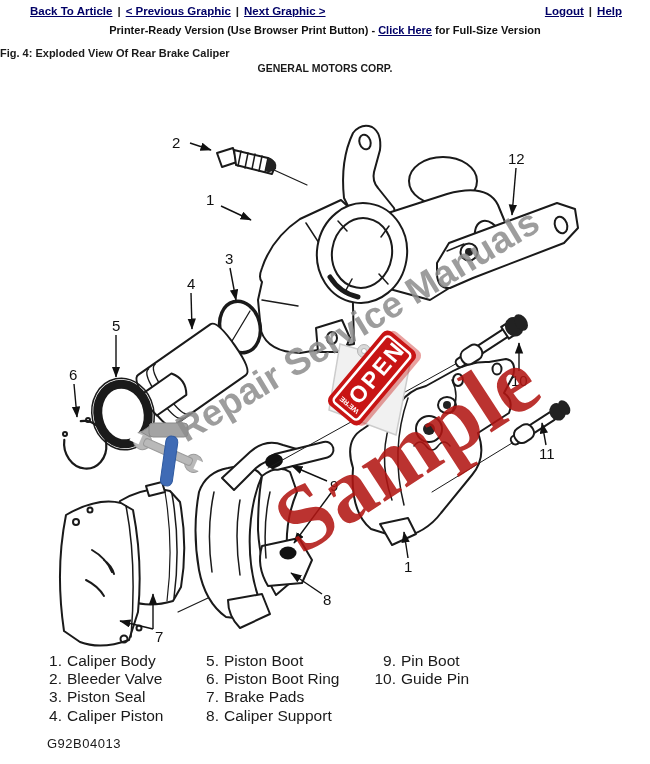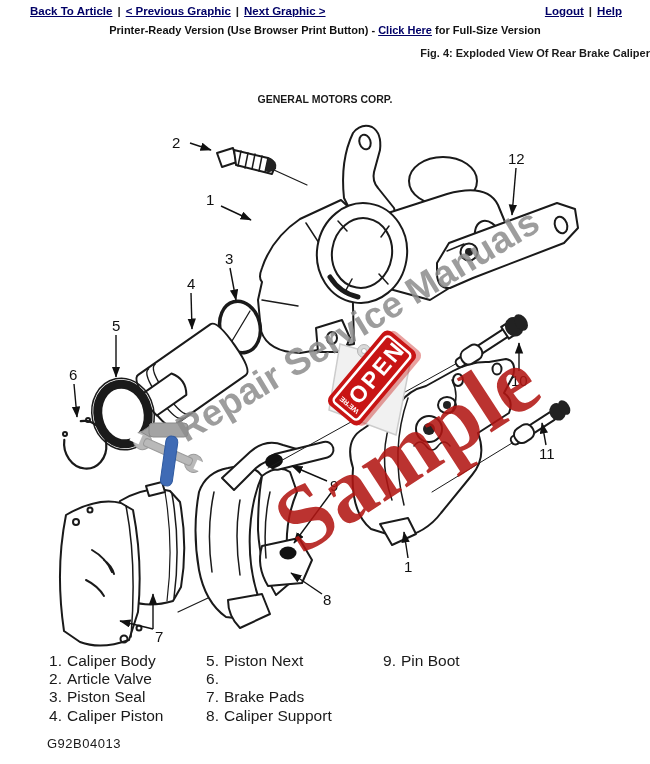--- a/index.html
+++ b/index.html
@@ -6,24 +6,24 @@
   body{width:650px;height:764px;position:relative;overflow:hidden;
        font-family:"Liberation Sans",sans-serif;color:#1a1a1a;}
   .topbar{position:absolute;top:5px;left:30px;right:28px;display:flex;
           justify-content:space-between;font-size:11.5px;font-weight:bold;white-space:nowrap;}
   .navgrp{display:flex;align-items:baseline;}
   a.nav{color:#000066;text-decoration:underline;cursor:pointer;}
   .sep{color:#222;font-weight:bold;padding:0 5px;}
   .title-line{position:absolute;top:24px;left:0;width:650px;text-align:center;
               font-size:11px;font-weight:bold;color:#111;}
   .title-line a{color:#000066;text-decoration:underline;cursor:pointer;}
-  .fig-caption{position:absolute;top:47px;left:0;width:650px;text-align:right;
+  .fig-caption{position:absolute;top:47px;left:0;width:650px;text-align:left;
                font-size:11px;font-weight:bold;}
   .company{position:absolute;top:62px;left:0;width:650px;text-align:center;
-           font-size:10.5px;font-weight:bold;margin-top:31px;}
+           font-size:10.5px;font-weight:bold;}
   svg.diagram{position:absolute;top:0;left:0;}
   .parts{position:absolute;top:652px;left:0;width:650px;font-size:15.5px;line-height:18.2px;}
   .pcol{position:absolute;top:0;}
   .pcol.c1{left:47px;} .pcol.c2{left:204px;} .pcol.c3{left:372px;}
   .part{display:flex;}
   .pnum{display:inline-block;text-align:right;margin-right:5px;}
   .c1 .pnum,.c2 .pnum{width:15px;}
   .c3 .pnum{width:24px;}
   .figcode{position:absolute;top:736px;left:47px;font-size:13px;letter-spacing:0.5px;}
   .co{font-size:15px;fill:#111;}
@@ -245,49 +245,54 @@
 </svg>
 
 <div class="parts">
   <div class="pcol c1">
     <div class="part">
         <span class="pnum">1.</span>
         <span>Caliper Body</span>
       </div>
     <div class="part">
         <span class="pnum">2.</span>
-        <span>Article Valve</span>
+        <span>Bleeder Valve</span>
       </div>
     <div class="part">
         <span class="pnum">3.</span>
         <span>Piston Seal</span>
       </div>
     <div class="part">
         <span class="pnum">4.</span>
         <span>Caliper Piston</span>
       </div>
   </div>
   <div class="pcol c2">
     <div class="part">
         <span class="pnum">5.</span>
-        <span>Piston Next</span>
+        <span>Piston Boot</span>
       </div>
     <div class="part">
         <span class="pnum">6.</span>
+        <span>Piston Boot Ring</span>
       </div>
     <div class="part">
         <span class="pnum">7.</span>
         <span>Brake Pads</span>
       </div>
     <div class="part">
         <span class="pnum">8.</span>
         <span>Caliper Support</span>
       </div>
   </div>
   <div class="pcol c3">
     <div class="part">
         <span class="pnum">9.</span>
         <span>Pin Boot</span>
       </div>
+    <div class="part">
+        <span class="pnum">10.</span>
+        <span>Guide Pin</span>
+      </div>
   </div>
 </div>
 
 <div class="figcode">G92B04013</div>
 
 </body></html>

